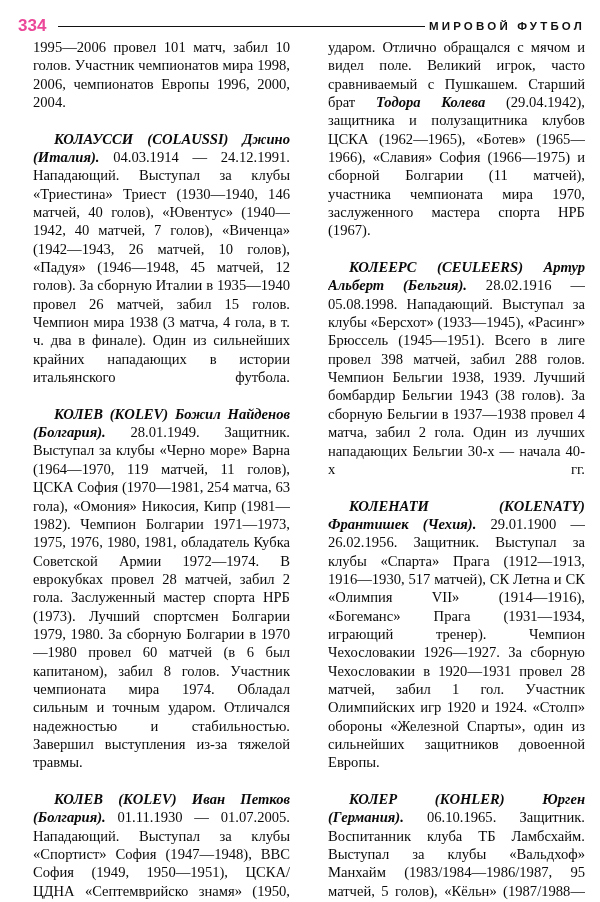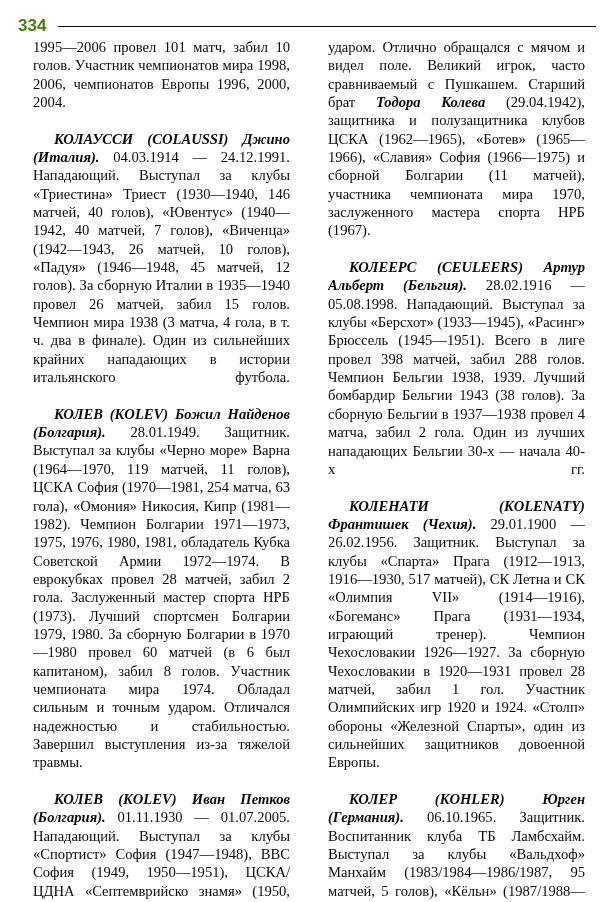--- a/index.html
+++ b/index.html
@@ -29,21 +29,21 @@
     width: 600px;
     height: 36px;
     display: flex;
     align-items: center;
   }
   .folio {
     font-family: "Liberation Sans", "DejaVu Sans", sans-serif;
     font-weight: bold;
     font-size: 17px;
     line-height: 1;
-    color: #4d7c0f;
+    color: #ec4899;
     padding-left: 18px;
     padding-top: 15px;
     letter-spacing: 0px;
   }
   .header-rule {
     flex: 1 1 auto;
     height: 0;
     border-top: 1.6px solid #111;
     margin: 0 4px 0 12px;
     position: relative;
@@ -104,20 +104,21 @@
   p.para.fulljust { text-align-last: justify; }
 </style>
 </head>
 <body>
 
 <div class="page">
 
   <div class="page-header">
     <div class="folio">334</div>
     <div class="header-rule"></div>
+    <div class="header-title">МИРОВОЙ ФУТБОЛ</div>
   </div>
 
   <div class="columns">
 
     <div class="col">
 
       <p class="para cont fulljust">1995—2006 провел 101 матч, забил 10 голов. Участник чемпионатов мира 1998, 2006, чемпионатов Европы 1996, 2000, 2004.</p>
 
       <div class="gap"></div>
 

